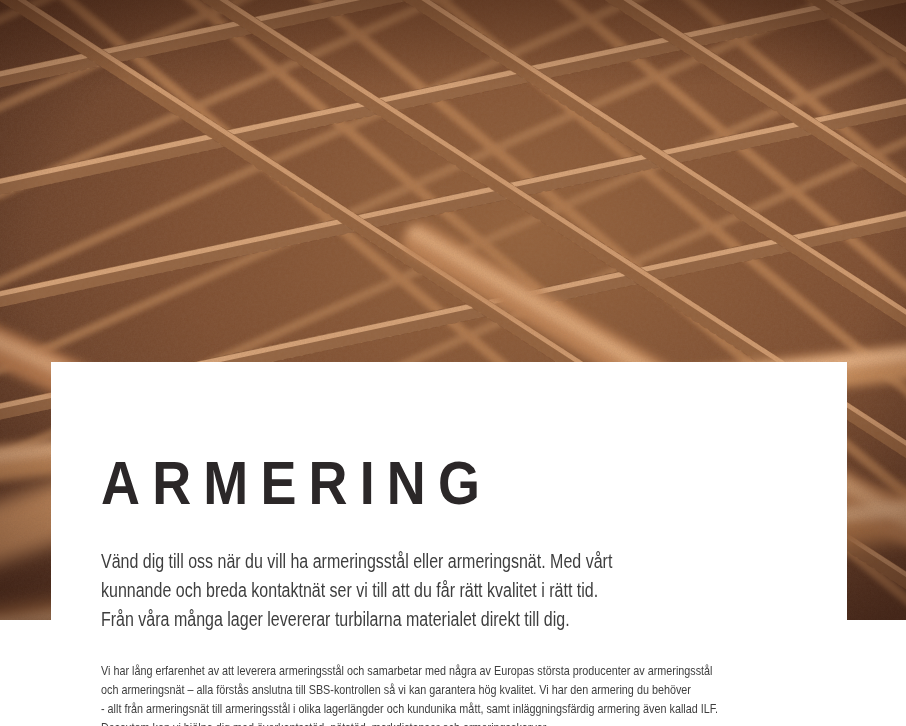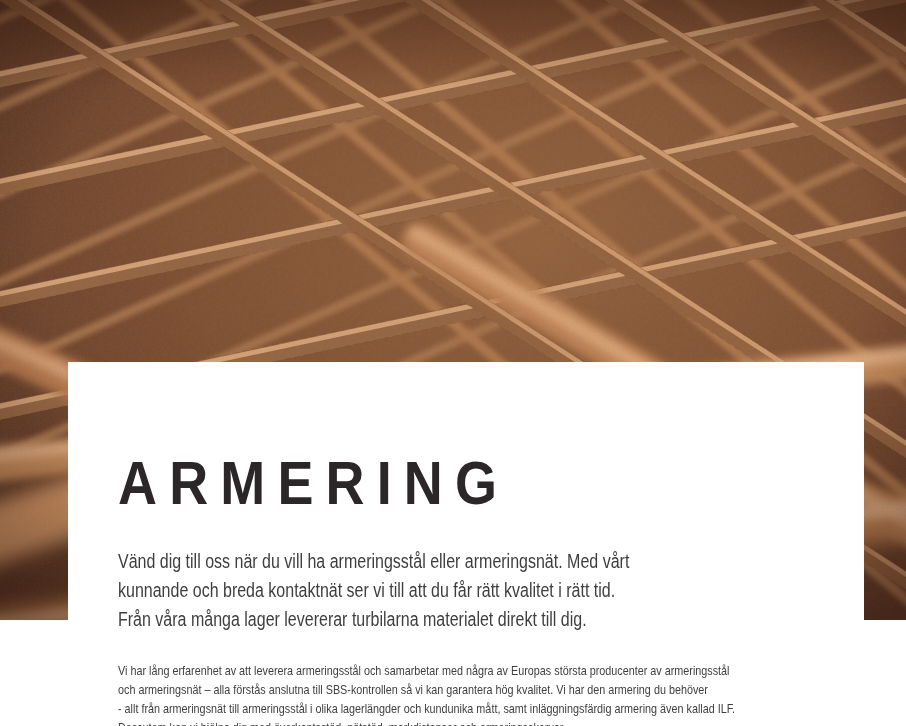--- a/index.html
+++ b/index.html
@@ -26,21 +26,21 @@
     top: 0; left: 0;
     width: 906px;
     height: 620px;
     overflow: hidden;
     background: #6f4128;
   }
   .hero svg { display: block; }
 
   .card {
     position: absolute;
-    left: 68px;
+    left: 51px;
     top: 362px;
     width: 796px;
     height: 308px;
     background: var(--card-bg, #ffffff);
     padding: 90px 68px 0 50px;
     overflow: visible;
   }
 
   .card h1 {
     font-size: 62px;

